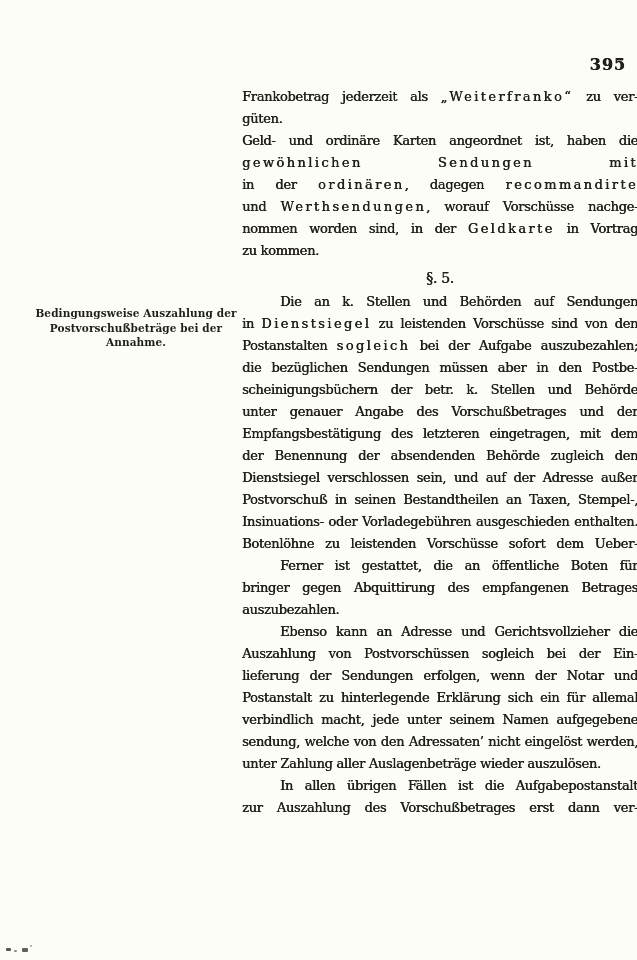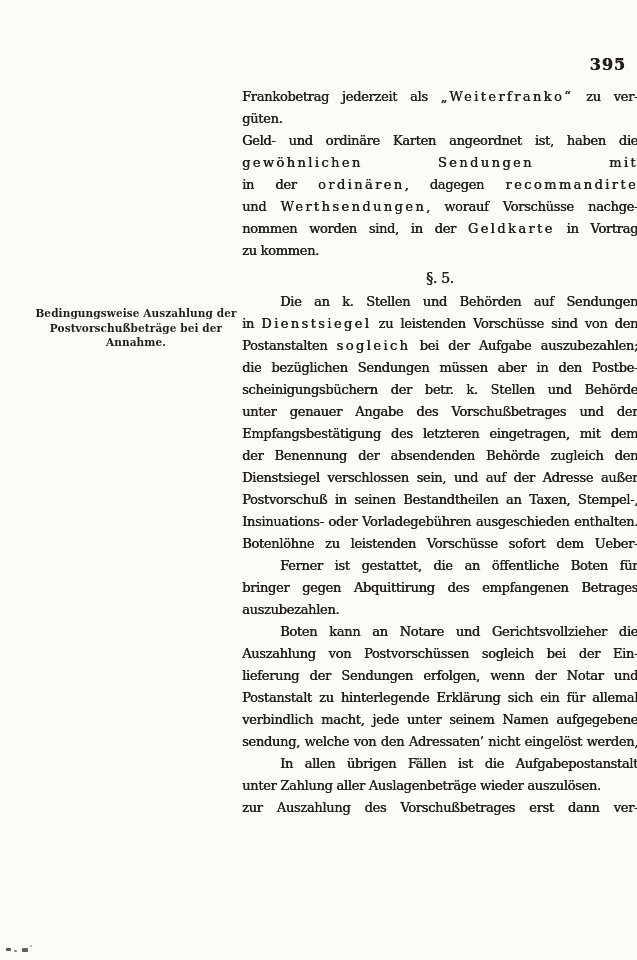--- a/index.html
+++ b/index.html
@@ -93,28 +93,28 @@
       <div class="line just"><span>unter genauer Angabe des Vorschußbetrages und der</span></div>
       <div class="line just"><span>Empfangsbestätigung des letzteren eingetragen, mit dem</span></div>
       <div class="line just"><span>der Benennung der absendenden Behörde zugleich den</span></div>
       <div class="line just"><span>Dienstsiegel verschlossen sein, und auf der Adresse außer</span></div>
       <div class="line just"><span>Postvorschuß in seinen Bestandtheilen an Taxen, Stempel-,</span></div>
       <div class="line just"><span>Insinuations- oder Vorladegebühren ausgeschieden enthalten.</span></div>
       <div class="line just"><span>Botenlöhne zu leistenden Vorschüsse sofort dem Ueber-</span></div>
       <div class="line just indent"><span>Ferner ist gestattet, die an öffentliche Boten für</span></div>
       <div class="line just"><span>bringer gegen Abquittirung des empfangenen Betrages</span></div>
       <div class="line"><span>auszubezahlen.</span></div>
-      <div class="line just indent"><span>Boten kann an Notare und Gerichtsvollzieher die</span></div>
+      <div class="line just indent"><span>Ebenso kann an Adresse und Gerichtsvollzieher die</span></div>
       <div class="line just"><span>Auszahlung von Postvorschüssen sogleich bei der Ein-</span></div>
       <div class="line just"><span>lieferung der Sendungen erfolgen, wenn der Notar und</span></div>
       <div class="line just"><span>Postanstalt zu hinterlegende Erklärung sich ein für allemal</span></div>
       <div class="line just"><span>verbindlich macht, jede unter seinem Namen aufgegebene</span></div>
       <div class="line just"><span>sendung, welche von den Adressaten’ nicht eingelöst werden,</span></div>
+      <div class="line"><span>unter Zahlung aller Auslagenbeträge wieder auszulösen.</span></div>
       <div class="line just indent"><span>In allen übrigen Fällen ist die Aufgabepostanstalt</span></div>
-      <div class="line"><span>unter Zahlung aller Auslagenbeträge wieder auszulösen.</span></div>
       <div class="line just"><span>zur Auszahlung des Vorschußbetrages erst dann ver-</span></div>
     </div>
 
   <div class="speck s1"></div>
   <div class="speck s2"></div>
   <div class="speck s3"></div>
   <div class="speck s4"></div>
 
 </div>
 

